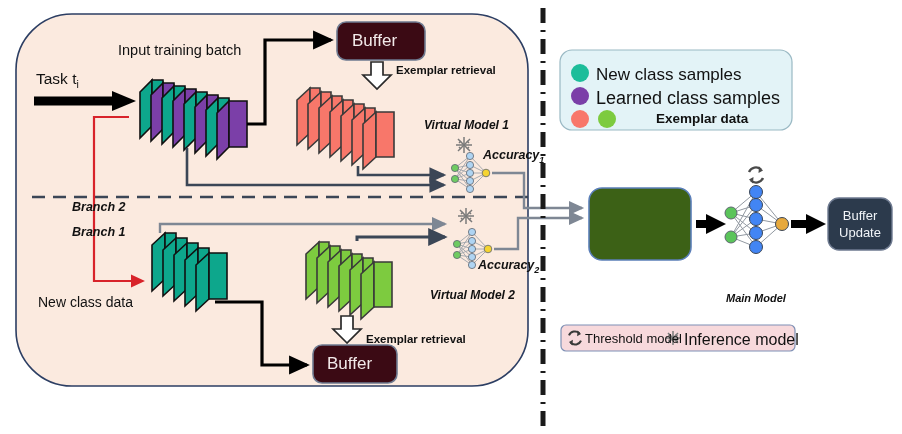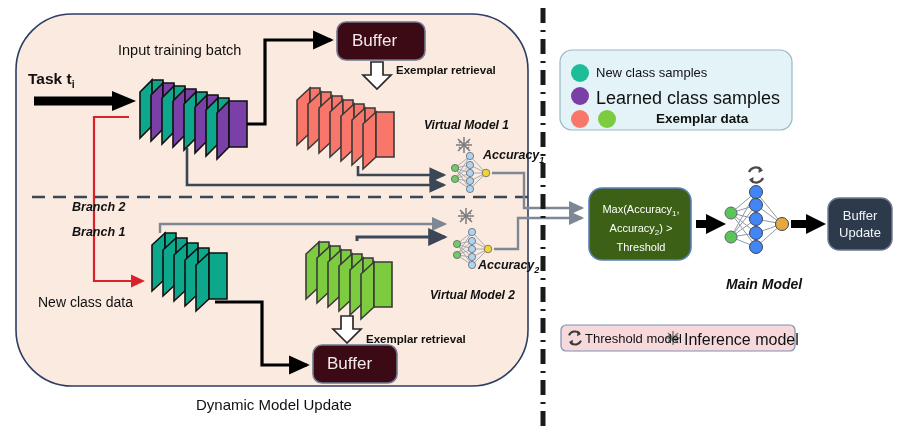--- a/index.html
+++ b/index.html
@@ -320,21 +320,21 @@
       <line x1="-5" y1="-5" x2="5" y2="5"></line>
           <line x1="-5" y1="5" x2="5" y2="-5"></line>
       <line x1="-4.5" y1="-1.8" x2="-2.7" y2="-3.6"></line>
           <line x1="4.5" y1="1.8" x2="2.7" y2="3.6"></line>
       <line x1="-4.5" y1="1.8" x2="-2.7" y2="3.6"></line>
           <line x1="4.5" y1="-1.8" x2="2.7" y2="-3.6"></line>
     </g>
   </g>
 </svg>
 
-<div class="lbl" style="left:28px;top:70px;font-size:15.5px;font-weight:bold;">
+<div class="lbl" style="left:36px;top:70px;font-size:15.5px;">
   <span>Task t</span><sub style="font-size:10.5px;">i</sub>
 </div>
 
 <div class="lbl" style="left:118px;top:42px;font-size:14.5px;">Input training batch</div>
 
 <div class="lbl" style="left:352px;top:31px;font-size:17px;color:#F3EAEA;">Buffer</div>
 
 <div class="lbl" style="left:396px;top:64px;font-size:11.5px;font-weight:bold;">Exemplar retrieval</div>
 
 <div class="lbl ital" style="left:424px;top:118px;font-size:12px;">Virtual Model 1</div>
@@ -352,33 +352,27 @@
 </div>
 
 <div class="lbl ital" style="left:430px;top:288px;font-size:12px;">Virtual Model 2</div>
 
 <div class="lbl" style="left:38px;top:294px;font-size:14px;">New class data</div>
 
 <div class="lbl" style="left:366px;top:333px;font-size:11.5px;font-weight:bold;">Exemplar retrieval</div>
 
 <div class="lbl" style="left:327px;top:354px;font-size:17px;color:#F3EAEA;">Buffer</div>
 
-<div class="lbl" style="left:196px;top:396px;font-size:15px;">Dynamic Model Update</div>
-
-<div class="lbl" style="left:596px;top:65px;font-size:13px;">New class samples</div>
+
+<div class="lbl" style="left:596px;top:65px;font-size:17px;">New class samples</div>
 <div class="lbl" style="left:596px;top:88px;font-size:18px;">Learned class samples</div>
 <div class="lbl" style="left:624px;top:111px;font-size:13.5px;font-weight:bold;padding-left:32px;">Exemplar data</div>
 
-<div class="lbl" style="left:595px;top:202px;width:92px;text-align:center;font-size:11px;color:#fff;line-height:15px;white-space:normal;">
-  <span>Max(Accuracy</span><sub style="font-size:8px;">1</sub><span>,</span><br>
-  <span>Accuracy</span><sub style="font-size:8px;">2</sub><span>) &gt;</span><br>
-  <span>Threshold</span>
-</div>
-
-<div class="lbl ital" style="left:726px;top:276px;font-size:14px;">Main Model</div>
+
+<div class="lbl ital" style="left:726px;top:292px;font-size:11px;">Main Model</div>
 
 <div class="lbl" style="left:830px;top:207px;width:60px;text-align:center;font-size:13px;color:#F1F4F8;line-height:17px;white-space:normal;">
   <span>Buffer</span><br>
   <span>Update</span>
 </div>
 
 <div class="lbl" style="left:585px;top:331px;font-size:13px;">Threshold model</div>
 <div class="lbl" style="left:684px;top:331px;font-size:16px;">Inference model</div>
 
 </div>

